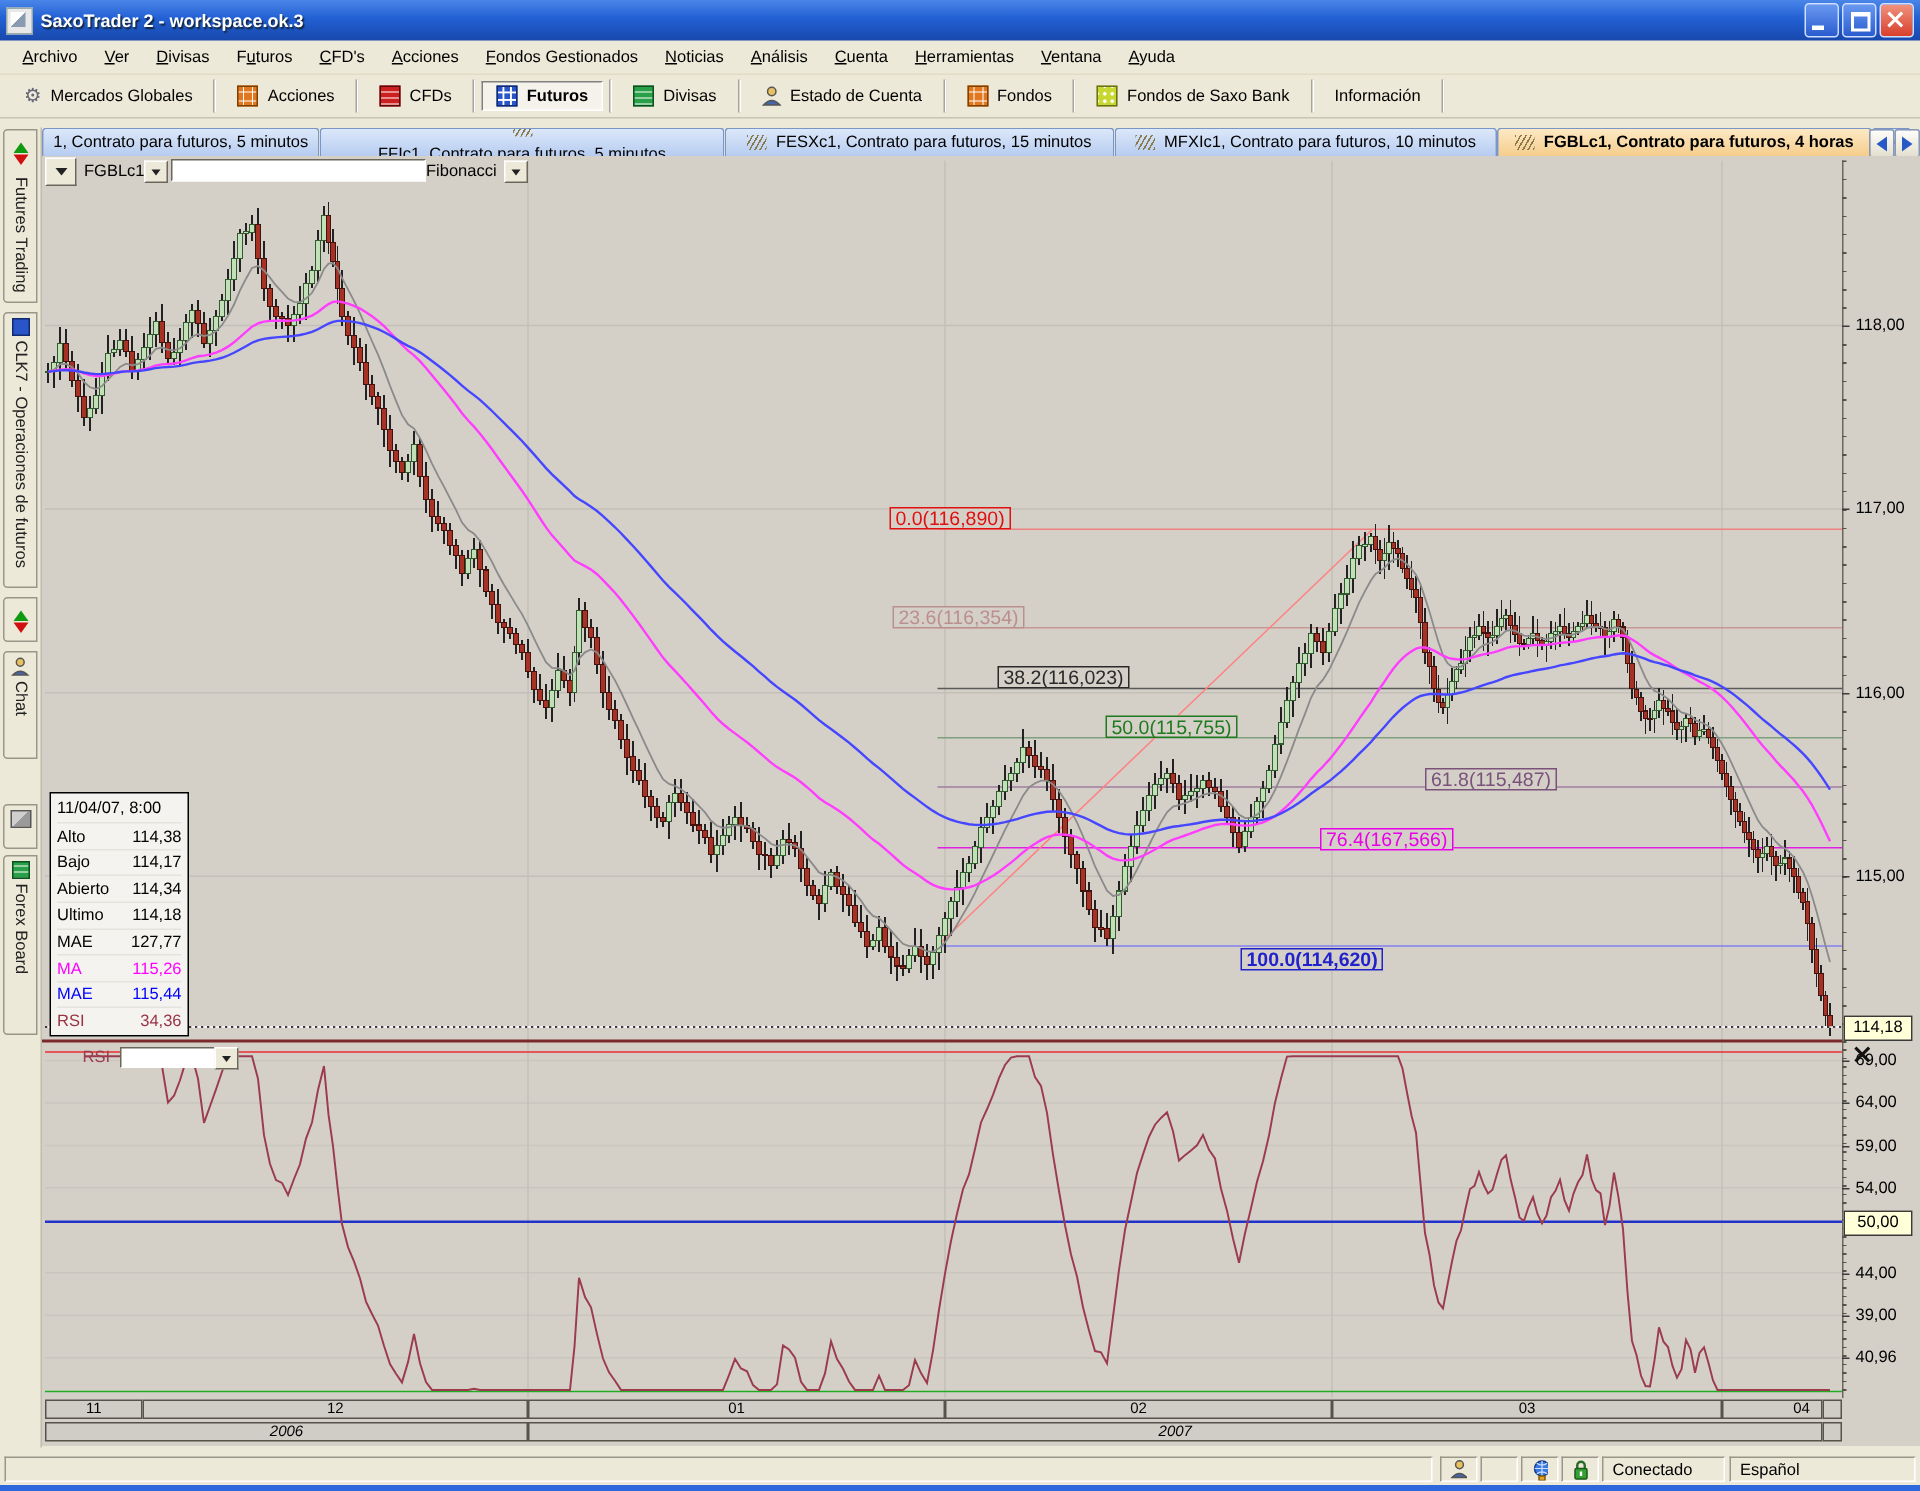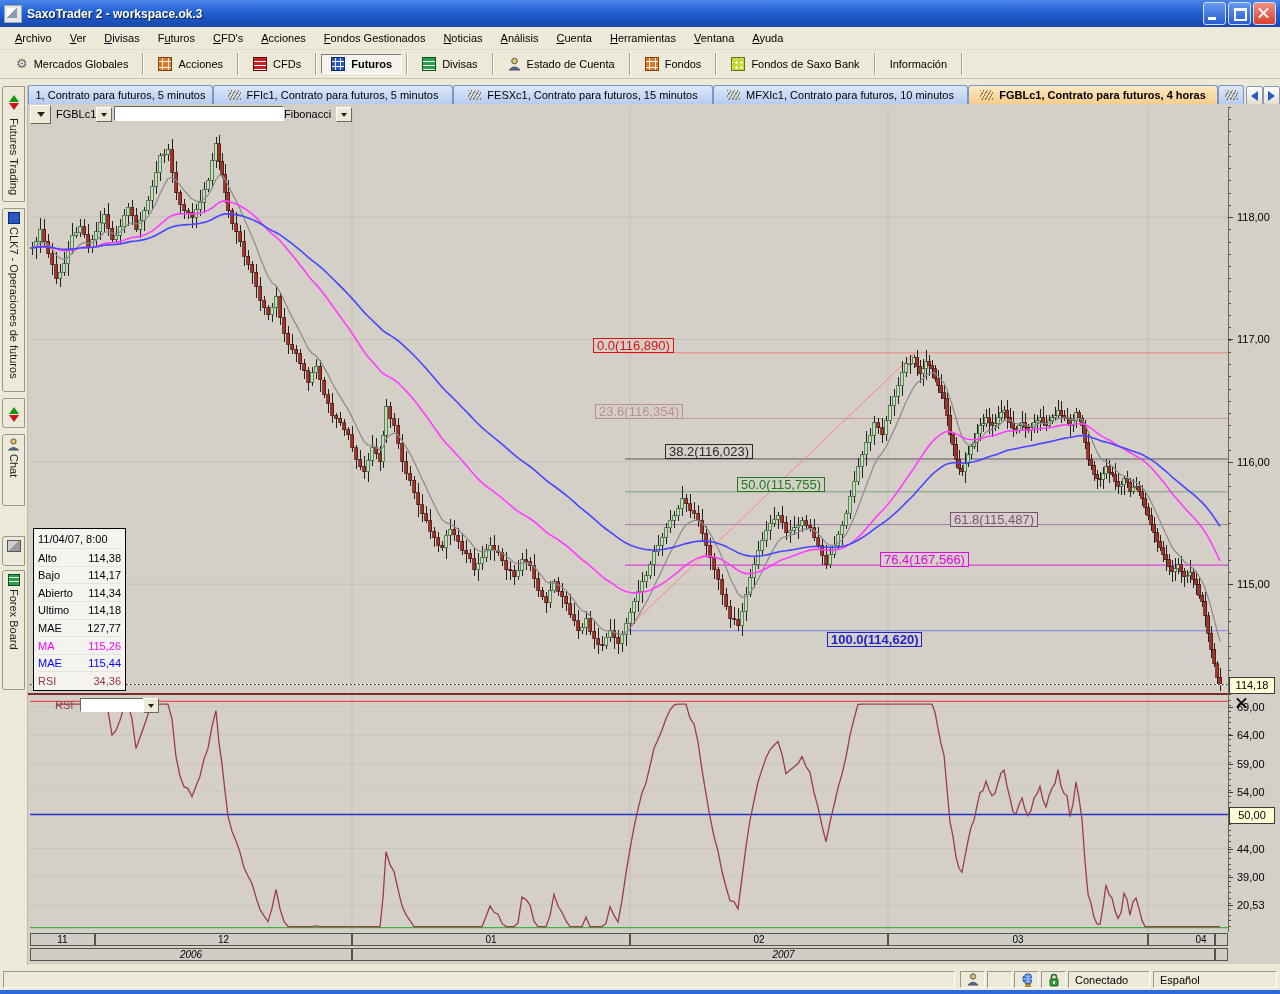--- a/index.html
+++ b/index.html
@@ -162,21 +162,21 @@
       <div class="tbtn">
         <span>Información</span>
       </div>
       <div class="tsep"></div>
     </div>
 
   <div id="tabrow" class="abs">
       <div class="ctab" style="width: 185px;">
         <span>1, Contrato para futuros, 5 minutos</span>
       </div>
-      <div class="ctab" style="width: 240px;">
+      <div class="ctab" style="width: 270px; flex-direction: column;">
         <span class="penicon"></span>
         <span>FFIc1, Contrato para futuros, 5 minutos</span>
       </div>
       <div class="ctab" style="width: 260px;">
         <span class="penicon"></span>
         <span>FESXc1, Contrato para futuros, 15 minutos</span>
       </div>
       <div class="ctab" style="width: 255px;">
         <span class="penicon"></span>
         <span>MFXIc1, Contrato para futuros, 10 minutos</span>
@@ -1014,21 +1014,21 @@
       <div class="ticklab" style="top: 35.3px;">64,00</div>
       <div class="tickmark" style="top: 69.6px;"></div>
       <div class="ticklab" style="top: 63.6px;">59,00</div>
       <div class="tickmark" style="top: 97.9px;"></div>
       <div class="ticklab" style="top: 91.9px;">54,00</div>
       <div class="tickmark" style="top: 154.5px;"></div>
       <div class="ticklab" style="top: 148.5px;">44,00</div>
       <div class="tickmark" style="top: 182.8px;"></div>
       <div class="ticklab" style="top: 176.8px;">39,00</div>
       <div class="tickmark" style="top: 211.1px;"></div>
-      <div class="ticklab" style="top: 205.1px;">20,53</div>
+      <div class="ticklab" style="top: 205.1px;">40,96</div>
     </div>
 
   <span class="abs" style="left:55px;top:699px;color:#9b3b4d;z-index:5;">RSI</span>
   <input class="abs sunkeninput" style="left: 80px; top: 698px; width: 60px; height: 12px; z-index: 5;" value="">
   <div class="abs combo3d" style="left:143px;top:698px;width:14px;height:13px;z-index:5;">
       <div class="dntri" style="border-width:3px;border-top-width:4px;margin-top:3px;"></div>
     </div>
   <div id="rsiclose" class="abs"></div>
 
   <div id="taxmonths" class="abs" style="left:0;top:933px;width:1280px;height:15px;">

